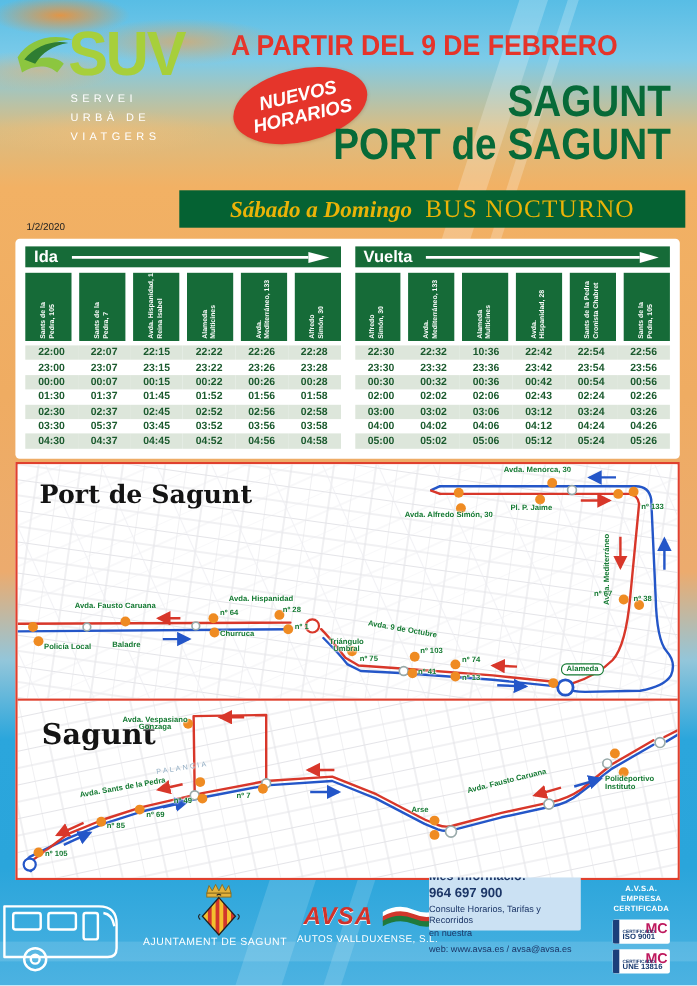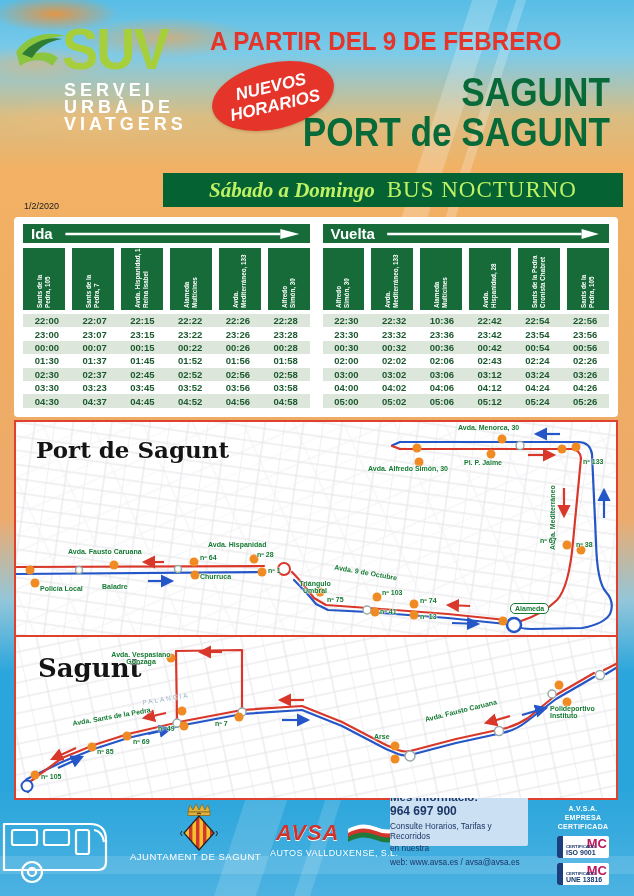--- a/index.html
+++ b/index.html
@@ -14,30 +14,30 @@
   .streak{position:absolute;background:rgba(255,255,255,.22);transform:skewX(-18deg);pointer-events:none;}
   .s1{left:434px;top:0;width:26px;height:235px}
   .s2{left:478px;top:0;width:10px;height:235px}
   .s3{left:258px;top:625px;width:42px;height:271px;background:rgba(255,255,255,.14)}
   .s4{left:338px;top:625px;width:16px;height:271px;background:rgba(255,255,255,.14)}
   .footband{position:absolute;left:0;top:856px;width:634px;height:18px;background:rgba(255,255,255,.13)}
 
   
   .logo-swoosh{position:absolute;left:12px;top:22px;width:72px;height:48px}
   .suv{position:absolute;left:62px;top:16px;font-size:57px;font-weight:700;letter-spacing:-2px;color:#a7cf3b;transform:scaleX(.95);transform-origin:left}
-  .suv-sub{position:absolute;left:64px;top:82px;color:#fff;font-weight:700;font-size:18px;letter-spacing:4px;line-height:17px}
+  .suv-sub{position:absolute;left:64px;top:82px;color:#fff;font-weight:400;font-size:10px;letter-spacing:4px;line-height:17px}
   .announce{position:absolute;left:210px;top:26px;width:404px;color:#e5342a;font-weight:700;font-size:26px;transform:scaleX(.93);transform-origin:left;white-space:nowrap}
   .badge{position:absolute;left:211px;top:63px;width:124px;height:66px;background:#e5352b;border-radius:50%;
     transform:rotate(-13deg);display:flex;flex-direction:column;align-items:center;justify-content:center;
     color:#fff;font-style:italic;font-weight:700;font-size:17px;line-height:19px;box-shadow:0 1px 3px rgba(120,40,0,.25)}
   .title1,.title2{position:absolute;right:24px;color:#076a38;font-weight:700;white-space:nowrap;transform:scaleX(.88);transform-origin:right}
   .title1{top:70px;font-size:40px}
   .title2{top:110px;font-size:40px}
   .banner{position:absolute;left:163px;top:173px;width:460px;height:34px;background:#056233;
-    display:flex;align-items:center;justify-content:center;color:#bef264;gap:12px}
+    display:flex;align-items:center;justify-content:center;color:#eab308;gap:12px}
   .banner .it{font-family:"Liberation Serif",serif;font-style:italic;font-weight:700;font-size:21px}
   .banner .sc{font-family:"Liberation Serif",serif;font-size:23px;letter-spacing:1px}
   .datemark{position:absolute;left:24px;top:201px;font-size:9px;color:#222}
 
   
   .tables{position:absolute;left:14px;top:217px;width:604px;height:200px;background:#fff;border-radius:4px;
     display:flex;gap:13px;padding:7px 9px;box-sizing:border-box}
   .ttable{flex:1;display:flex;flex-direction:column;min-width:0}
   .tbar{height:19px;background:#166b38;display:flex;align-items:center;padding:0 8px;color:#fff;font-weight:700;font-size:15px}
   .tbar svg{flex:1;margin-left:10px;height:12px}
@@ -188,21 +188,21 @@
             <tr>
               <td>02:30</td>
               <td>02:37</td>
               <td>02:45</td>
               <td>02:52</td>
               <td>02:56</td>
               <td>02:58</td>
             </tr>
             <tr>
               <td>03:30</td>
-              <td>03:23</td>
+              <td>05:37</td>
               <td>03:45</td>
               <td>03:52</td>
               <td>03:56</td>
               <td>03:58</td>
             </tr>
             <tr>
               <td>04:30</td>
               <td>04:37</td>
               <td>04:45</td>
               <td>04:52</td>

